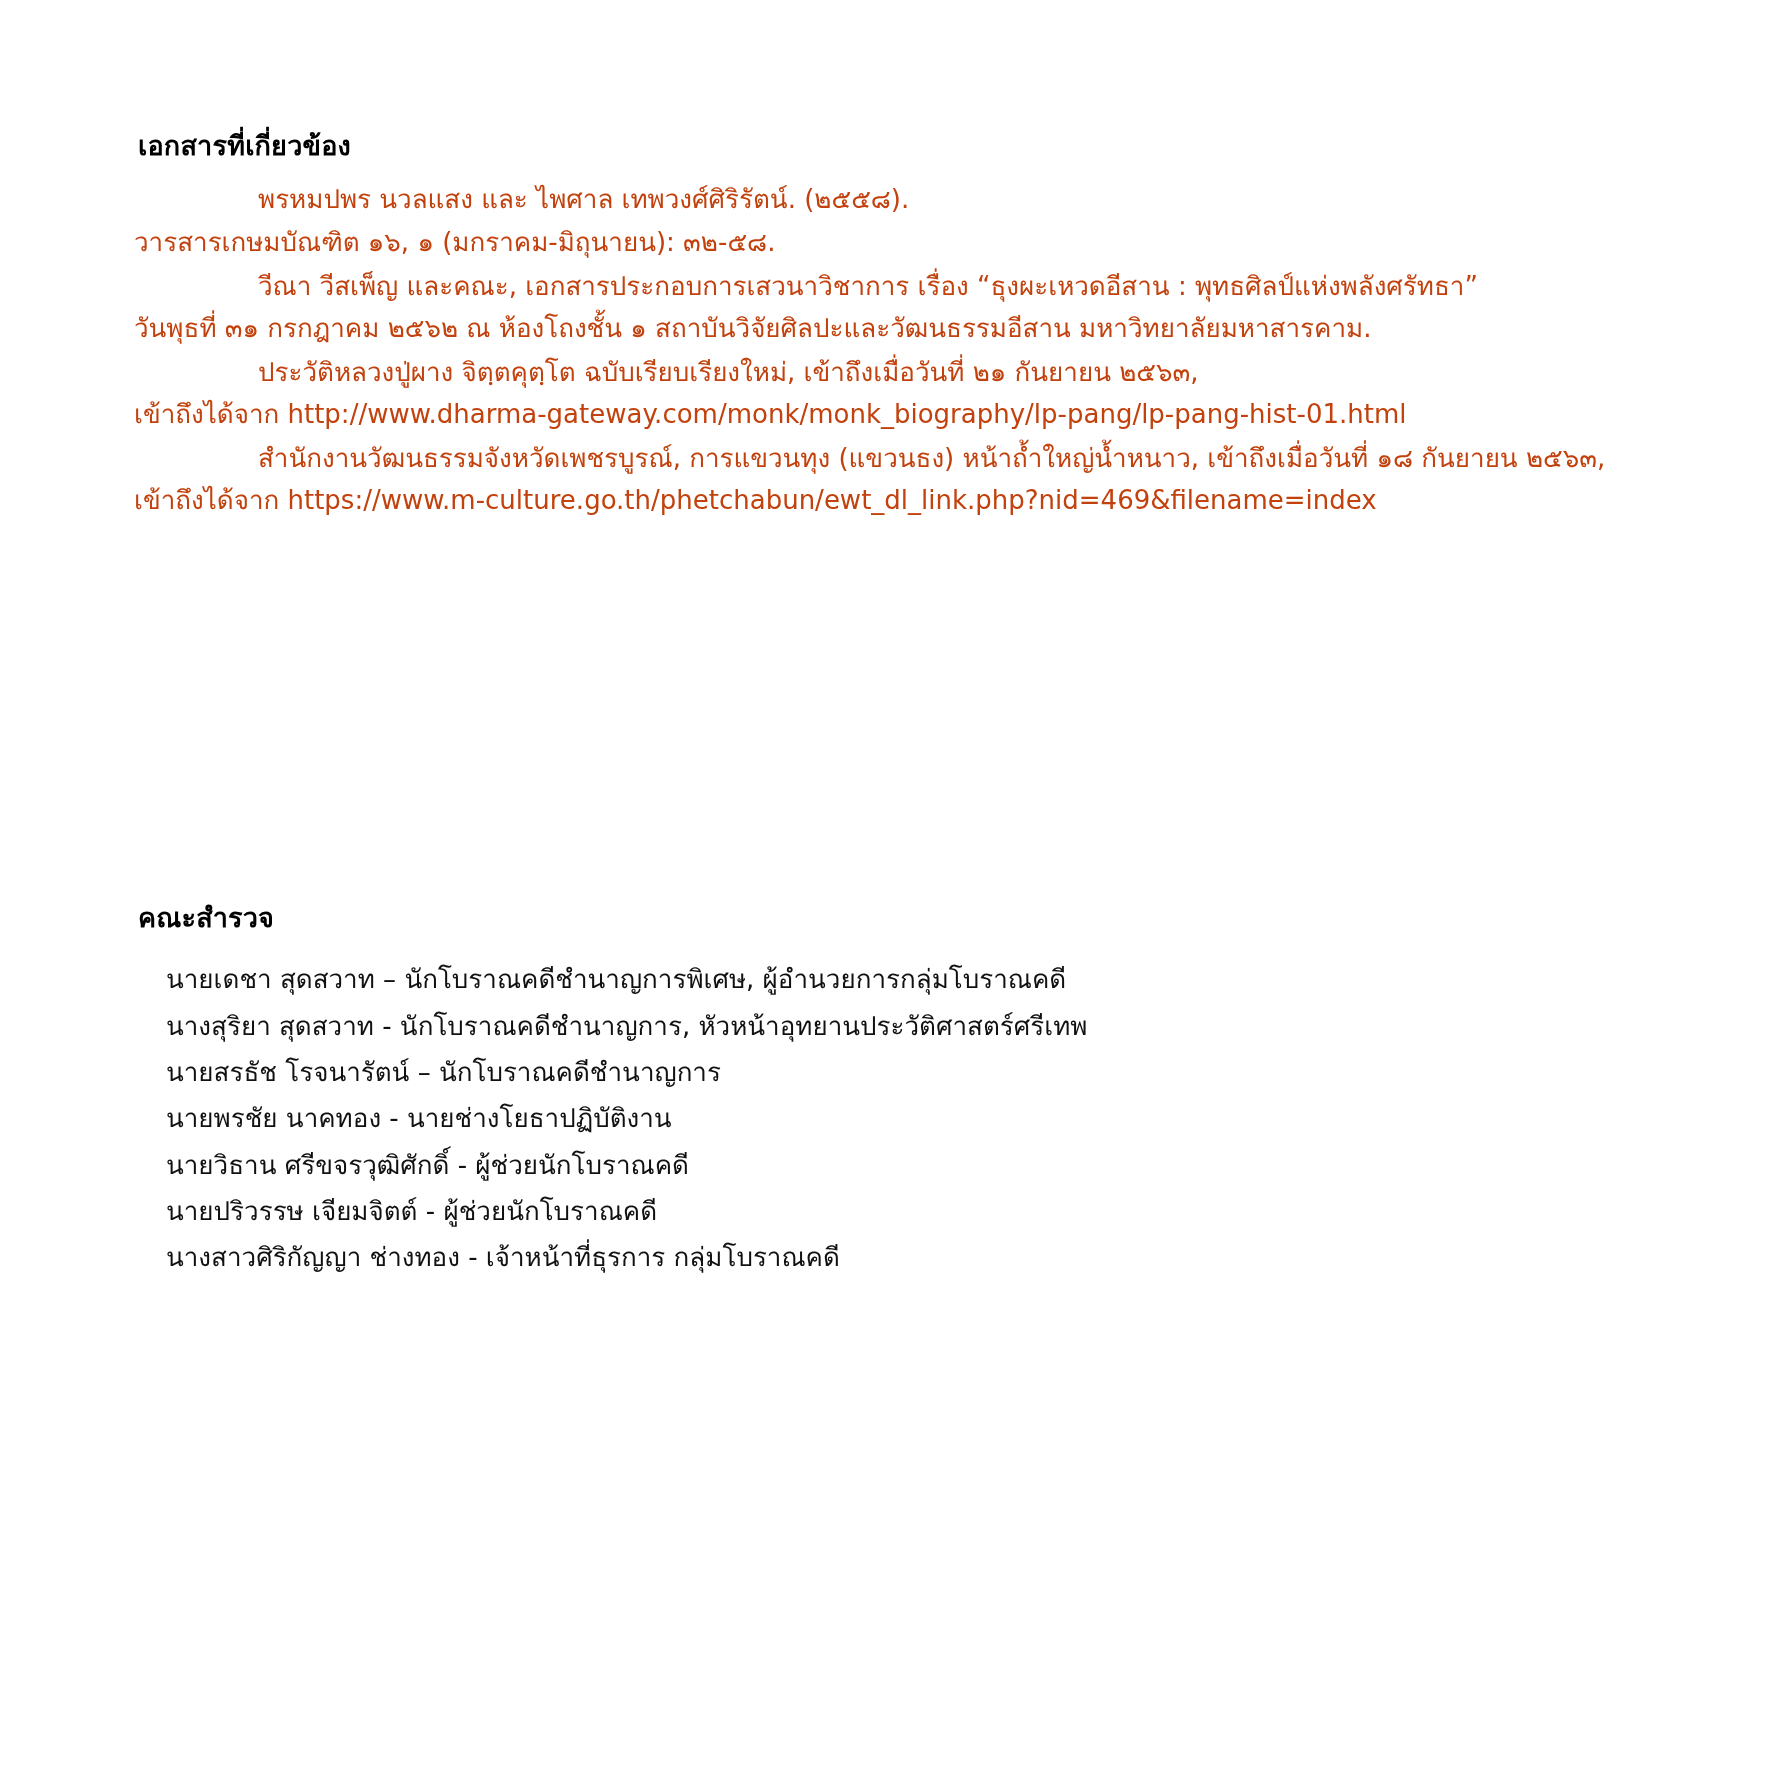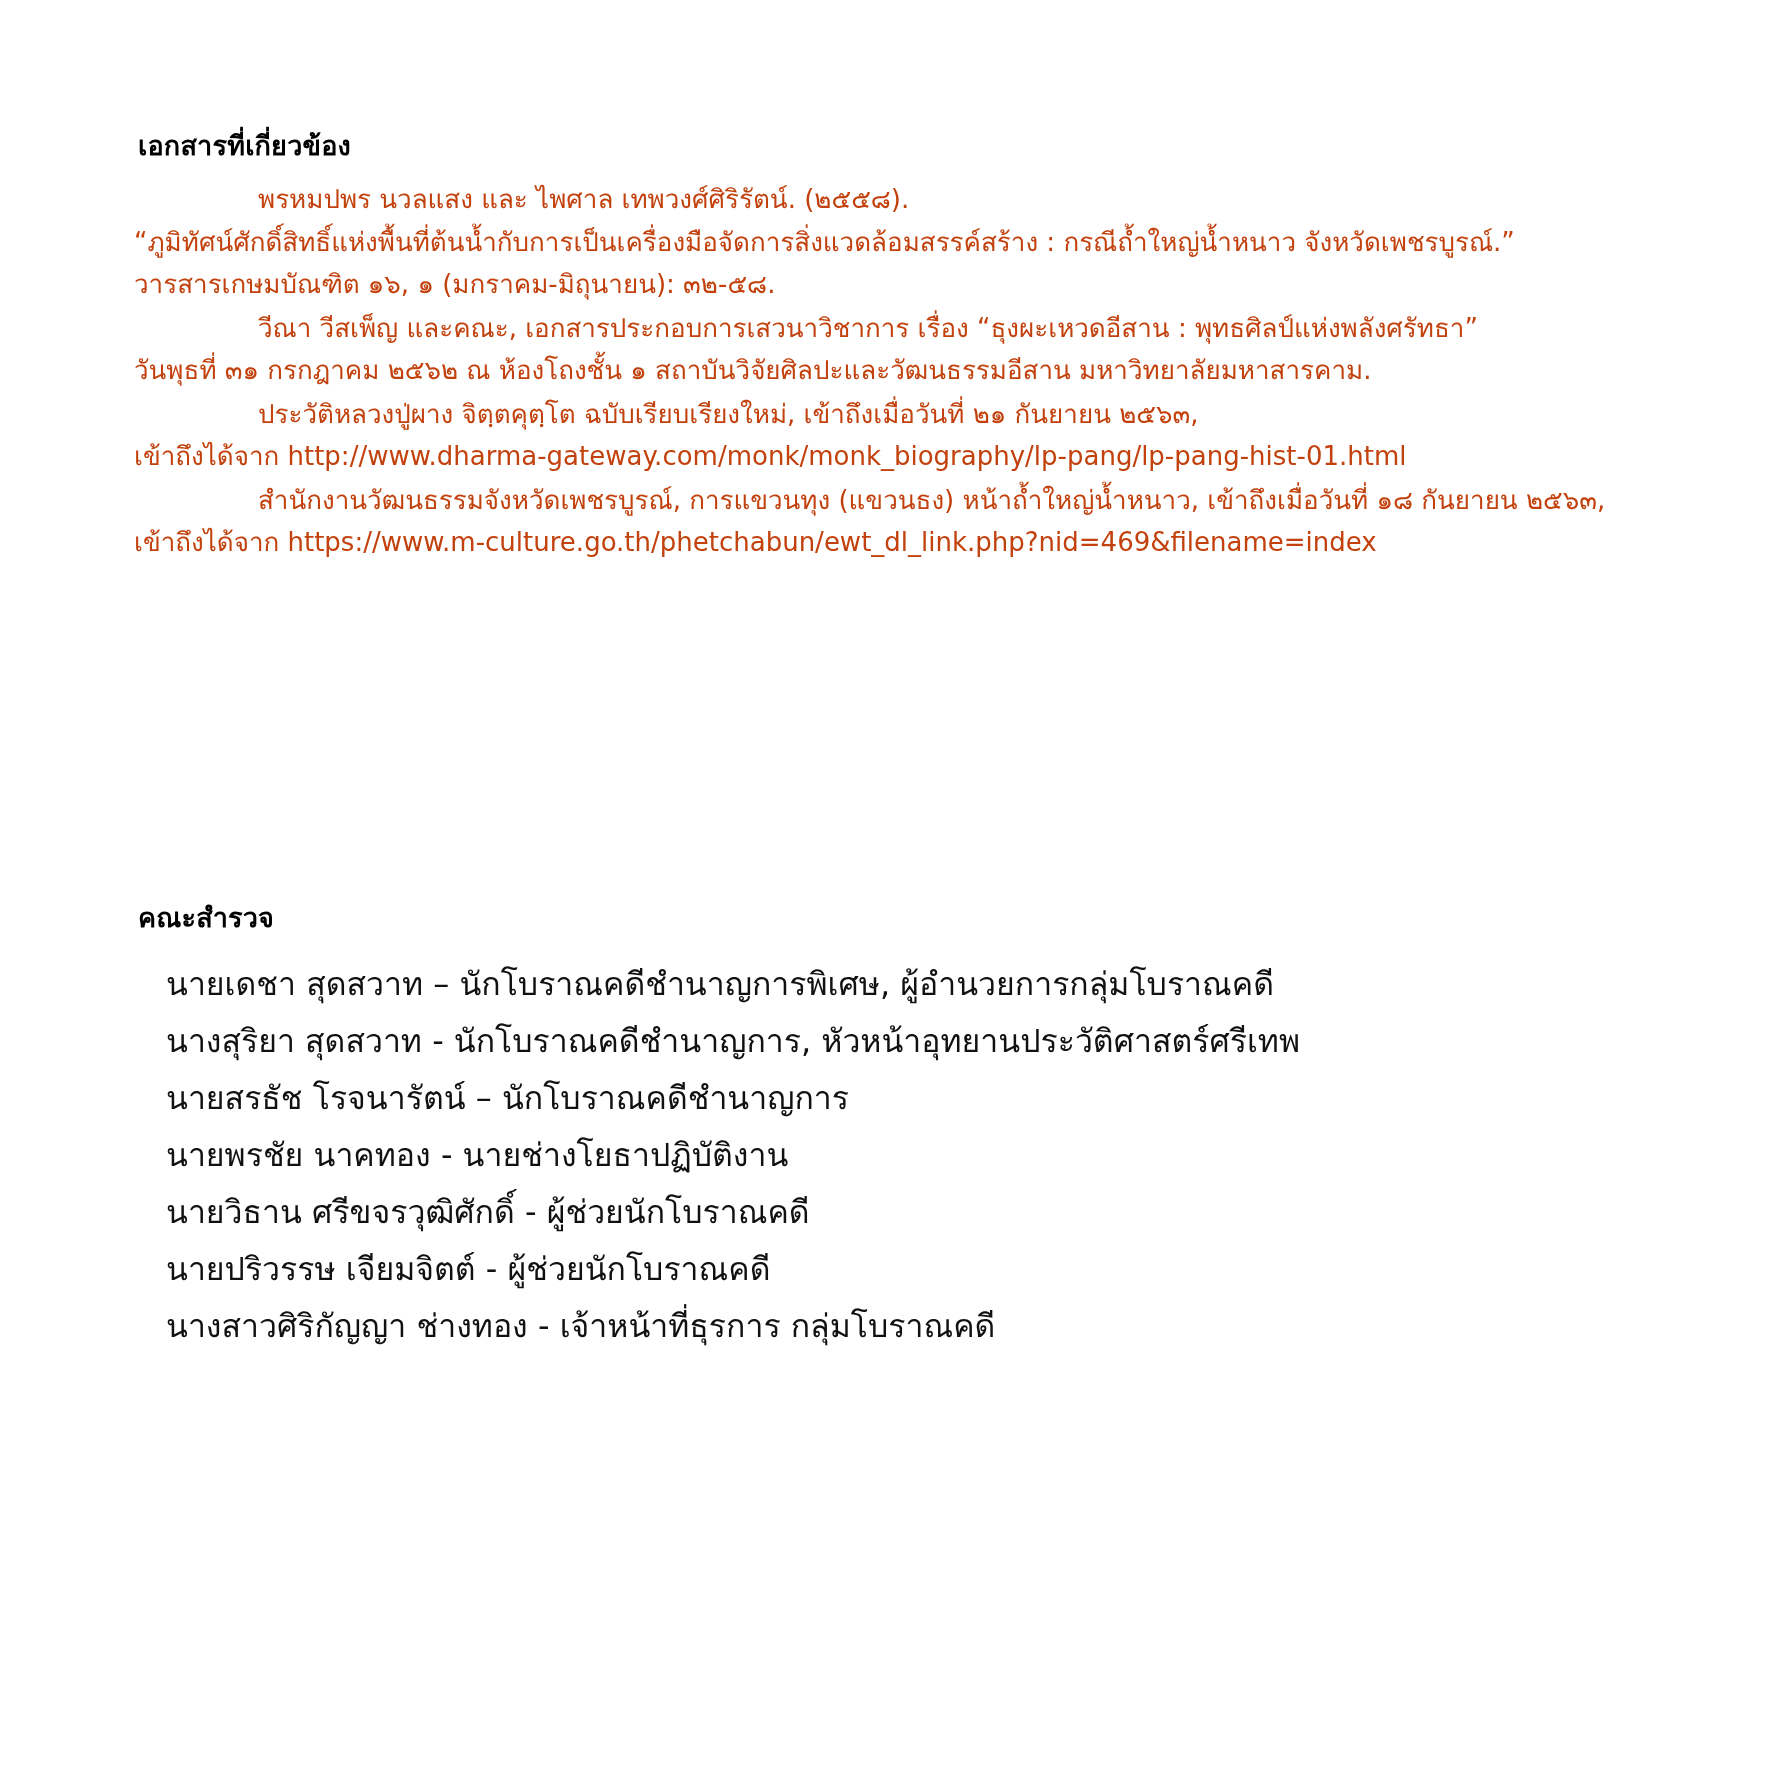--- a/index.html
+++ b/index.html
@@ -51,37 +51,36 @@
     display: block;
     text-indent: 0;
     margin-left: -4px;
   }
   .team-list {
     list-style: none;
     margin: 20px 0 0 0;
     padding: 0;
   }
   .team-item {
-    font-size: 32px;
+    font-size: 26px;
     line-height: 1.78;
     color: #111111;
     padding-left: 28px;
   }
 </style>
 </head>
 <body>
 
 <div class="page">
 
   <div class="section" id="refs-section">
     <h2 class="section-heading">เอกสารที่เกี่ยวข้อง</h2>
 
     <p class="ref-entry">
       <span>พรหมปพร นวลแสง และ ไพศาล เทพวงศ์ศิริรัตน์. (๒๕๕๘).</span>
-      <span class="cont">“ภูมิทัศน์ศักดิ์สิทธิ์แห่งพื้นที่ต้นน้ำกับการเป็นเครื่องมือจัดการสิ่งแวดล้อมสรรค์สร้าง : กรณีถ้ำใหญ่น้ำหนาว จังหวัดเพชรบูรณ์.”</span>
       <span class="cont">วารสารเกษมบัณฑิต ๑๖, ๑ (มกราคม-มิถุนายน): ๓๒-๕๘.</span>
     </p>
 
     <p class="ref-entry">
       <span>วีณา วีสเพ็ญ และคณะ, เอกสารประกอบการเสวนาวิชาการ เรื่อง “ธุงผะเหวดอีสาน : พุทธศิลป์แห่งพลังศรัทธา”</span>
       <span class="cont">วันพุธที่ ๓๑ กรกฎาคม ๒๕๖๒ ณ ห้องโถงชั้น ๑ สถาบันวิจัยศิลปะและวัฒนธรรมอีสาน มหาวิทยาลัยมหาสารคาม.</span>
     </p>
 
     <p class="ref-entry">
       <span>ประวัติหลวงปู่ผาง จิตฺตคุตฺโต ฉบับเรียบเรียงใหม่, เข้าถึงเมื่อวันที่ ๒๑ กันยายน ๒๕๖๓,</span>

